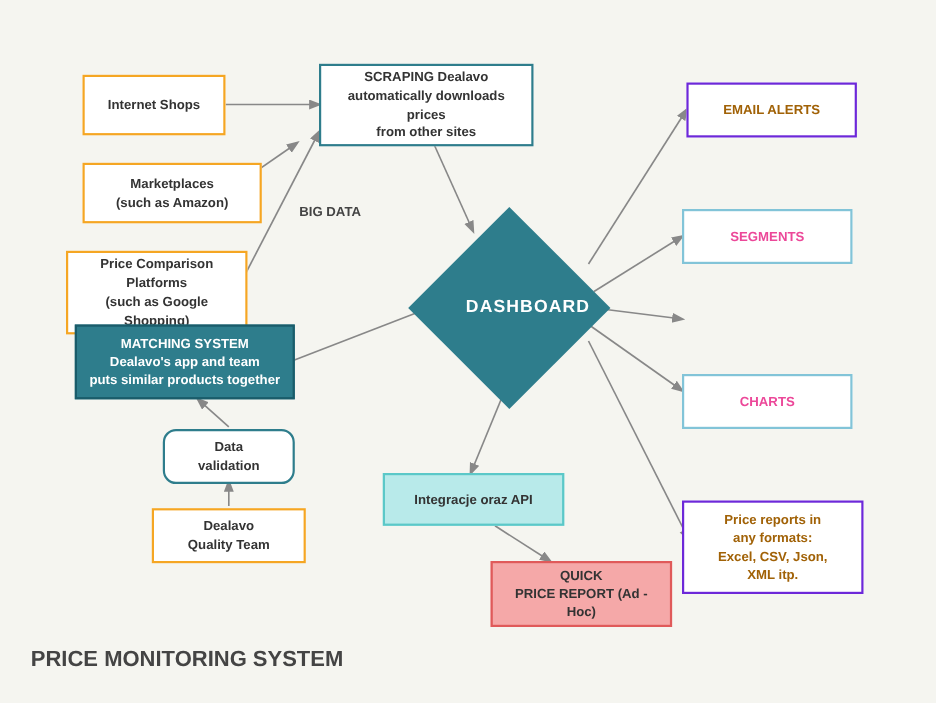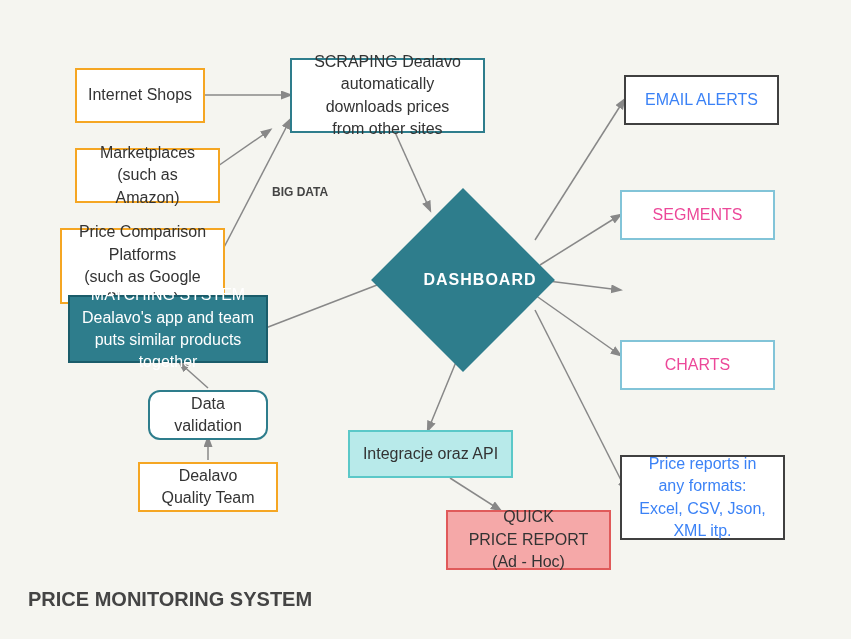--- a/index.html
+++ b/index.html
@@ -15,39 +15,40 @@
       position: relative;
       width: 851px;
       height: 639px;
     }
     .box {
       position: absolute;
       display: flex;
       align-items: center;
       justify-content: center;
       text-align: center;
-      font-size: 16px;
+      font-size: 12px;
       line-height: 1.4;
       padding: 8px 10px;
       background: white;
+      font-weight: bold;
     }
     
     .box-orange {
       border: 2px solid #f5a623;
       color: #333;
     }
     
     .box-teal {
       border: 2px solid #2e7d8c;
       color: #333;
     }
     
     .box-red {
-      border: 2px solid #404040;
-      color: #3b82f6;
+      border: 2px solid #6d28d9;
+      color: #a16207;
     }
     
     .box-blue {
       border: 2px solid #82c4d8;
       color: #ec4899;
     }
     
     .box-teal-fill {
       border: 2px solid #2e7d8c;
       background: #2e7d8c;
@@ -137,21 +138,21 @@
         <path d="M0,0 L0,6 L8,3 z" fill="#888"></path>
       </marker>
     </defs>
   </svg>
 
   <div class="box box-orange" style="top:68px;left:75px;width:130px;height:55px;">
     <span>Internet
 Shops</span>
   </div>
 
-  <div class="box box-orange" style="top:148px;left:75px;width:145px;height:55px;">
+  <div class="box box-orange" style="top:148px;left:75px;width:163px;height:55px;">
     <span>Marketplaces<br>(such as Amazon)</span>
   </div>
 
   <div class="box box-orange" style="top:228px;left:60px;width:165px;height:76px;">
     <span>Price Comparison Platforms<br>(such as Google Shopping)</span>
   </div>
 
   <div class="box box-teal" style="top:58px;left:290px;width:195px;height:75px;">
     <span>SCRAPING Dealavo<br>automatically downloads prices<br>from other sites</span>
   </div>

